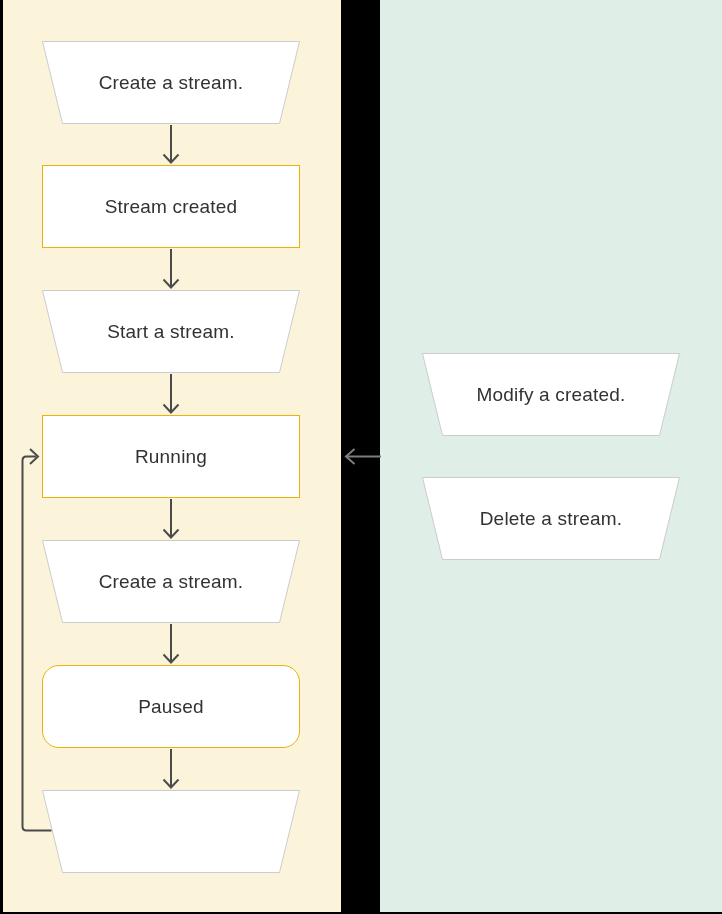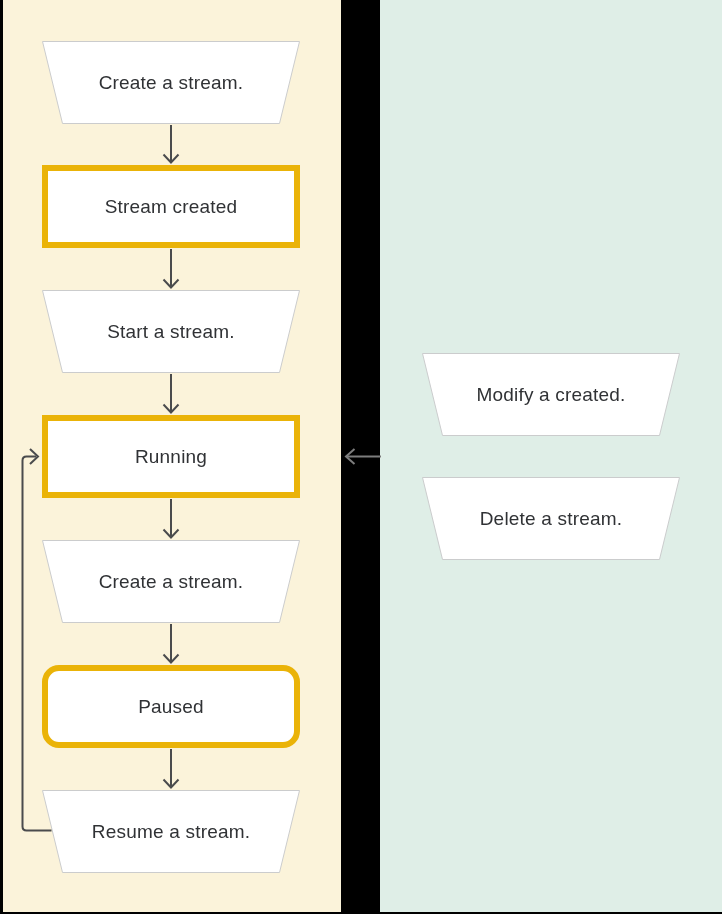--- a/index.html
+++ b/index.html
@@ -40,21 +40,21 @@
   }
   .node .shape {
     position: absolute;
     left: 0;
     top: 0;
     width: 100%;
     height: 100%;
   }
   .node.rect {
     background: #ffffff;
-    border: 6px solid #eab308;
+    border: 1px solid #eab308;
     box-sizing: border-box;
   }
   .node-label {
     position: relative;
     z-index: 2;
     font-size: 19px;
     color: #303235;
     letter-spacing: 0.2px;
     white-space: nowrap;
   }
@@ -116,21 +116,20 @@
   </div>
 
   <div class="node rect pos-paused">
     <span class="node-label">Paused</span>
   </div>
 
   <div class="node pos-resume">
     <svg class="shape" width="258" height="83" viewBox="0 0 258 83">
       <path d="M0.5 0.5 H257.5 L237.5 82.5 H20.5 Z" fill="#ffffff" stroke="#cbcccd" stroke-width="1"></path>
     </svg>
-    <span class="node-label">Resume a stream.</span>
   </div>
 
   <div class="node pos-modify">
     <svg class="shape" width="258" height="83" viewBox="0 0 258 83">
       <path d="M0.5 0.5 H257.5 L237.5 82.5 H20.5 Z" fill="#ffffff" stroke="#cbcccd" stroke-width="1"></path>
     </svg>
     <span class="node-label">Modify a created.</span>
   </div>
 
   <div class="node pos-delete">

